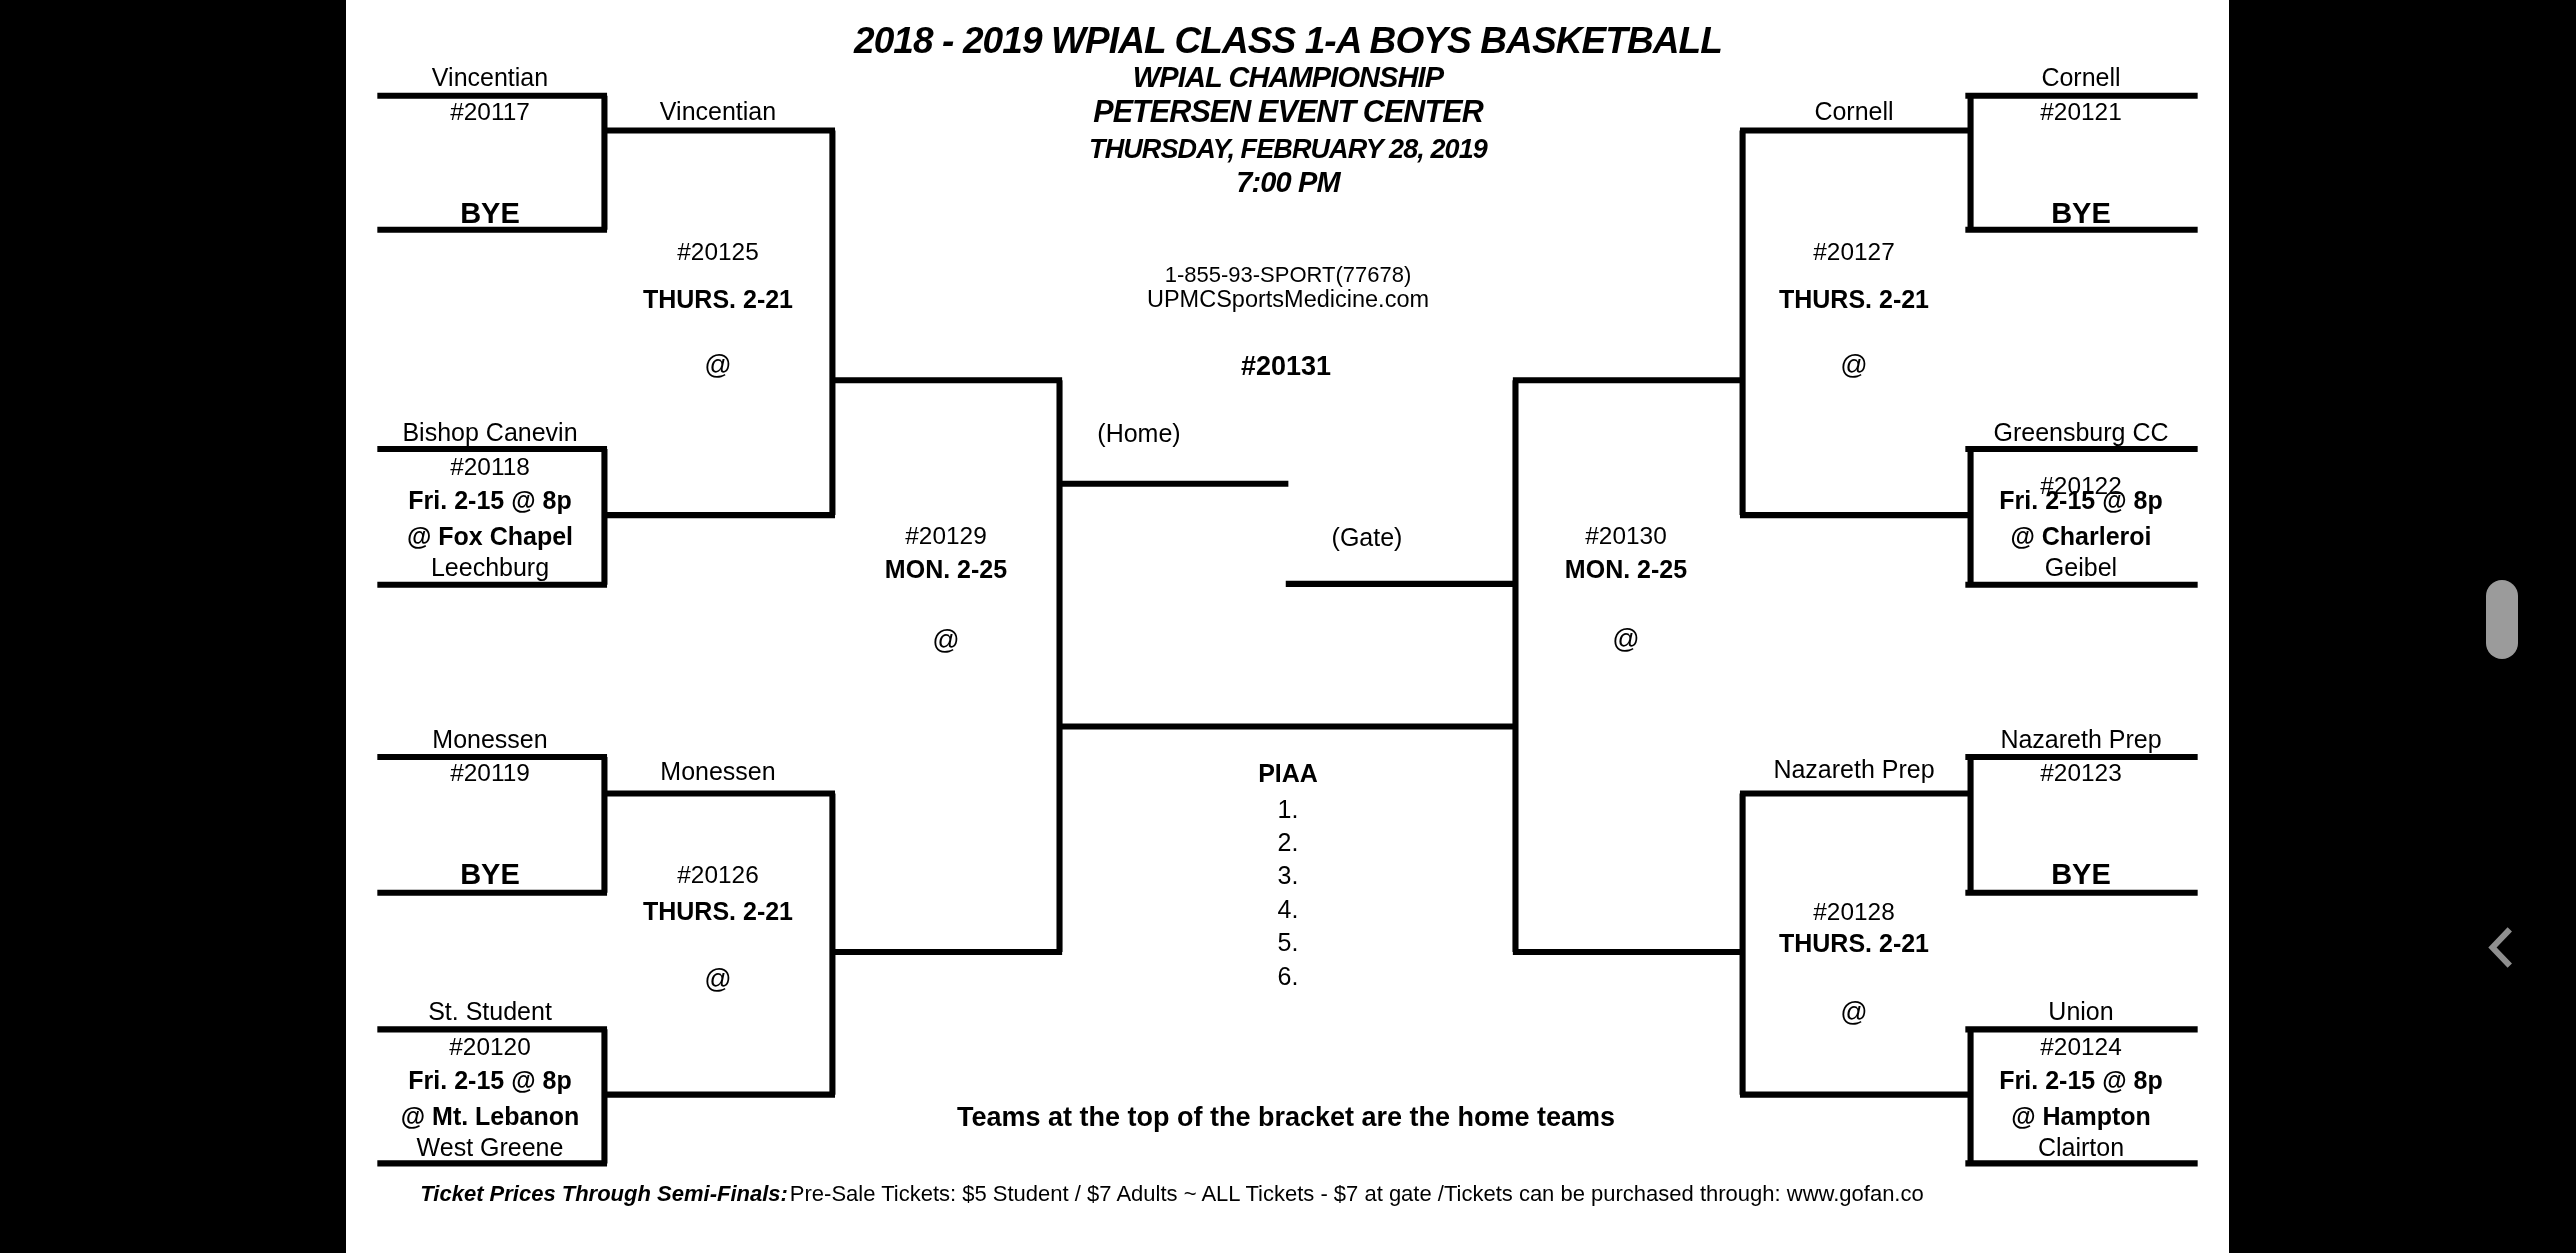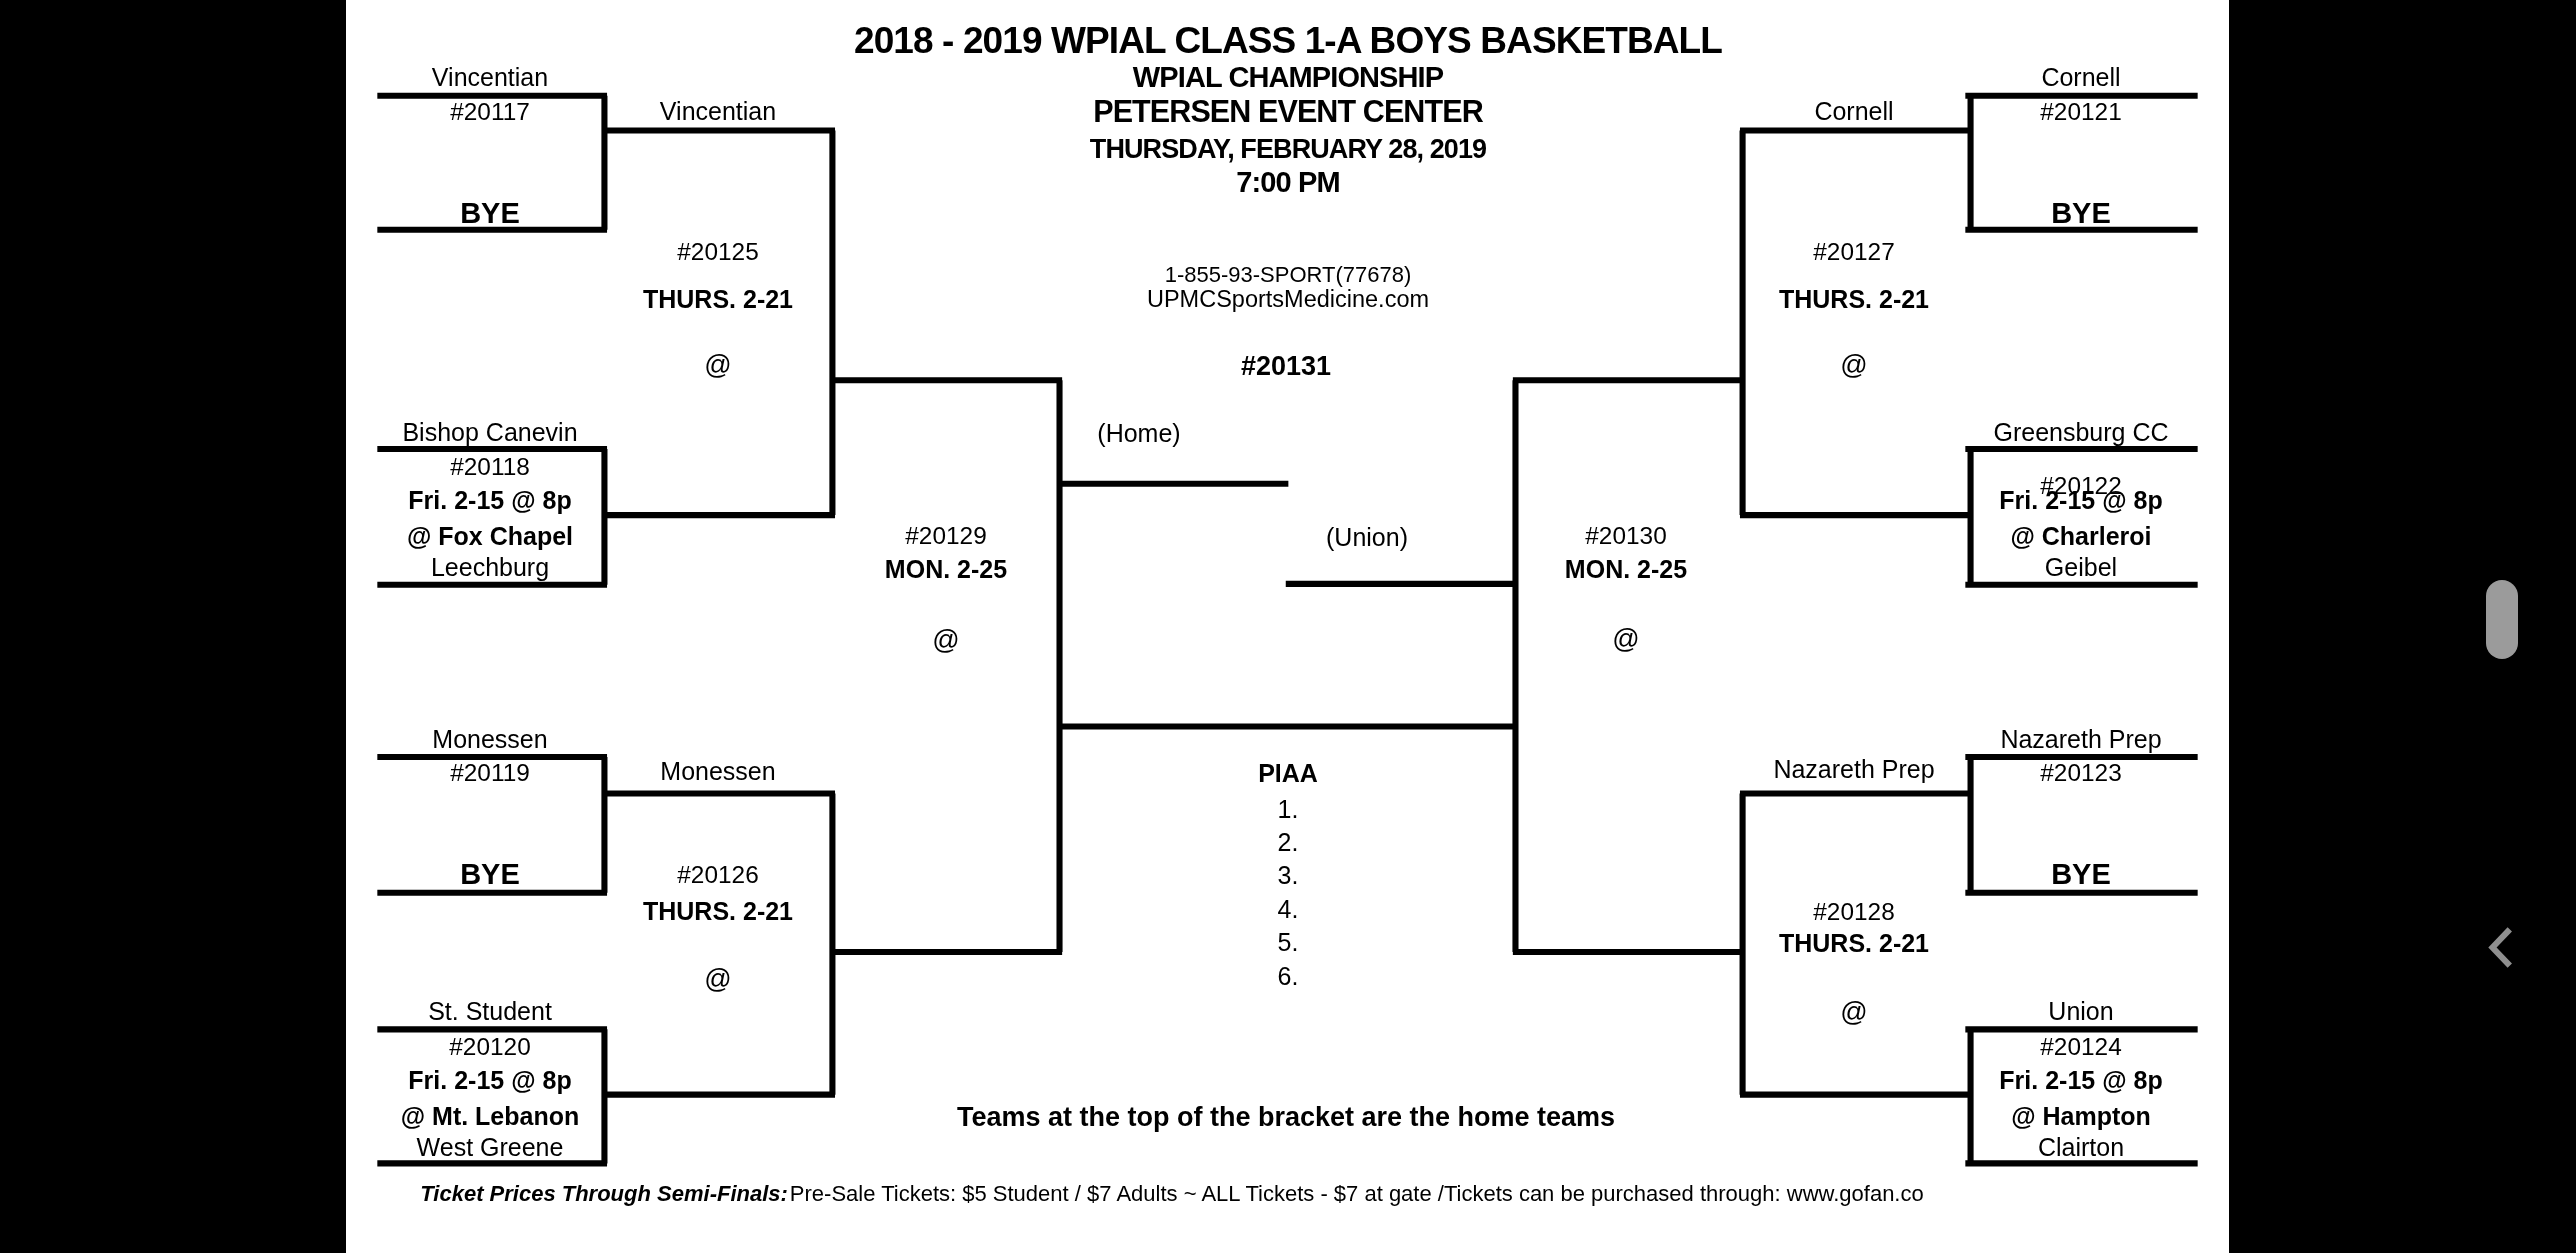--- a/index.html
+++ b/index.html
@@ -3,21 +3,21 @@
 <meta charset="utf-8">
 <style>
   html,body{margin:0;padding:0;background:#000;}
   .screen{position:relative;width:2576px;height:1253px;background:#000;overflow:hidden;
           font-family:"Liberation Sans",sans-serif;}
   .page{position:absolute;left:346px;top:0;width:1883px;height:1253px;background:#ffffff;}
   .lines{position:absolute;left:0;top:0;}
   .tx{position:absolute;transform:translate(-50%,-50%);white-space:nowrap;color:#000;
       font-family:"Liberation Sans",sans-serif;line-height:1;}
   .b{font-weight:bold;}
-  .hdr{left:942px;letter-spacing:-0.9px;}
+  .hdr{left:942px;letter-spacing:-0.9px;font-style:italic;}
   .upmc{position:absolute;left:942px;top:235px;transform:translate(-50%,-50%);
         display:flex;align-items:center;gap:14px;}
   .upmc-word{font-family:"Liberation Serif",serif;font-weight:bold;font-size:64px;letter-spacing:0.9px;}
   .upmc-div{width:4.4px;height:47px;}
   .upmc-stack{display:flex;flex-direction:column;font-weight:bold;font-size:23.5px;
               line-height:1.08;letter-spacing:0.9px;}
   .ticket{position:absolute;transform:translate(-50%,-50%);white-space:nowrap;color:#000;}
   .ticket .lead{font-weight:bold;font-style:italic;}
   .ticket .rest{margin-left:2px;}
   .scroll-thumb{position:absolute;left:2486px;top:580px;width:32px;height:79px;
@@ -54,21 +54,21 @@
     <div class="tx b hdr" style="top:77px;font-size:29px">WPIAL CHAMPIONSHIP</div>
     <div class="tx b hdr" style="top:111px;font-size:30.5px">PETERSEN EVENT CENTER</div>
     <div class="tx b hdr" style="top:149px;font-size:27px">THURSDAY, FEBRUARY 28, 2019</div>
     <div class="tx b hdr" style="top:182px;font-size:29px">7:00 PM</div>
 
     <div class="tx" style="left:942px;top:275px;font-size:22px">1-855-93-SPORT(77678)</div>
     <div class="tx" style="left:942px;top:300px;font-size:23.5px">UPMCSportsMedicine.com</div>
 
     <div class="tx b" style="left:940px;top:366px;font-size:27px">#20131</div>
     <div class="tx" style="left:793px;top:433px;font-size:25px">(Home)</div>
-    <div class="tx" style="left:1021px;top:537px;font-size:25px">(Union)</div>
+    <div class="tx" style="left:1021px;top:537px;font-size:25px">(Gate)</div>
 
     <div class="tx" style="left:144px;top:77px;font-size:25px">Vincentian</div>
     <div class="tx" style="left:144px;top:112px;font-size:24.4px">#20117</div>
     <div class="tx b" style="left:144px;top:213px;font-size:29px">BYE</div>
 
     <div class="tx" style="left:144px;top:432px;font-size:25px">Bishop Canevin</div>
     <div class="tx" style="left:144px;top:467px;font-size:24.4px">#20118</div>
     <div class="tx b" style="left:144px;top:500px;font-size:25px">Fri. 2-15 @ 8p</div>
     <div class="tx b" style="left:144px;top:536px;font-size:25px">@ Fox Chapel</div>
     <div class="tx" style="left:144px;top:567px;font-size:25px">Leechburg</div>

